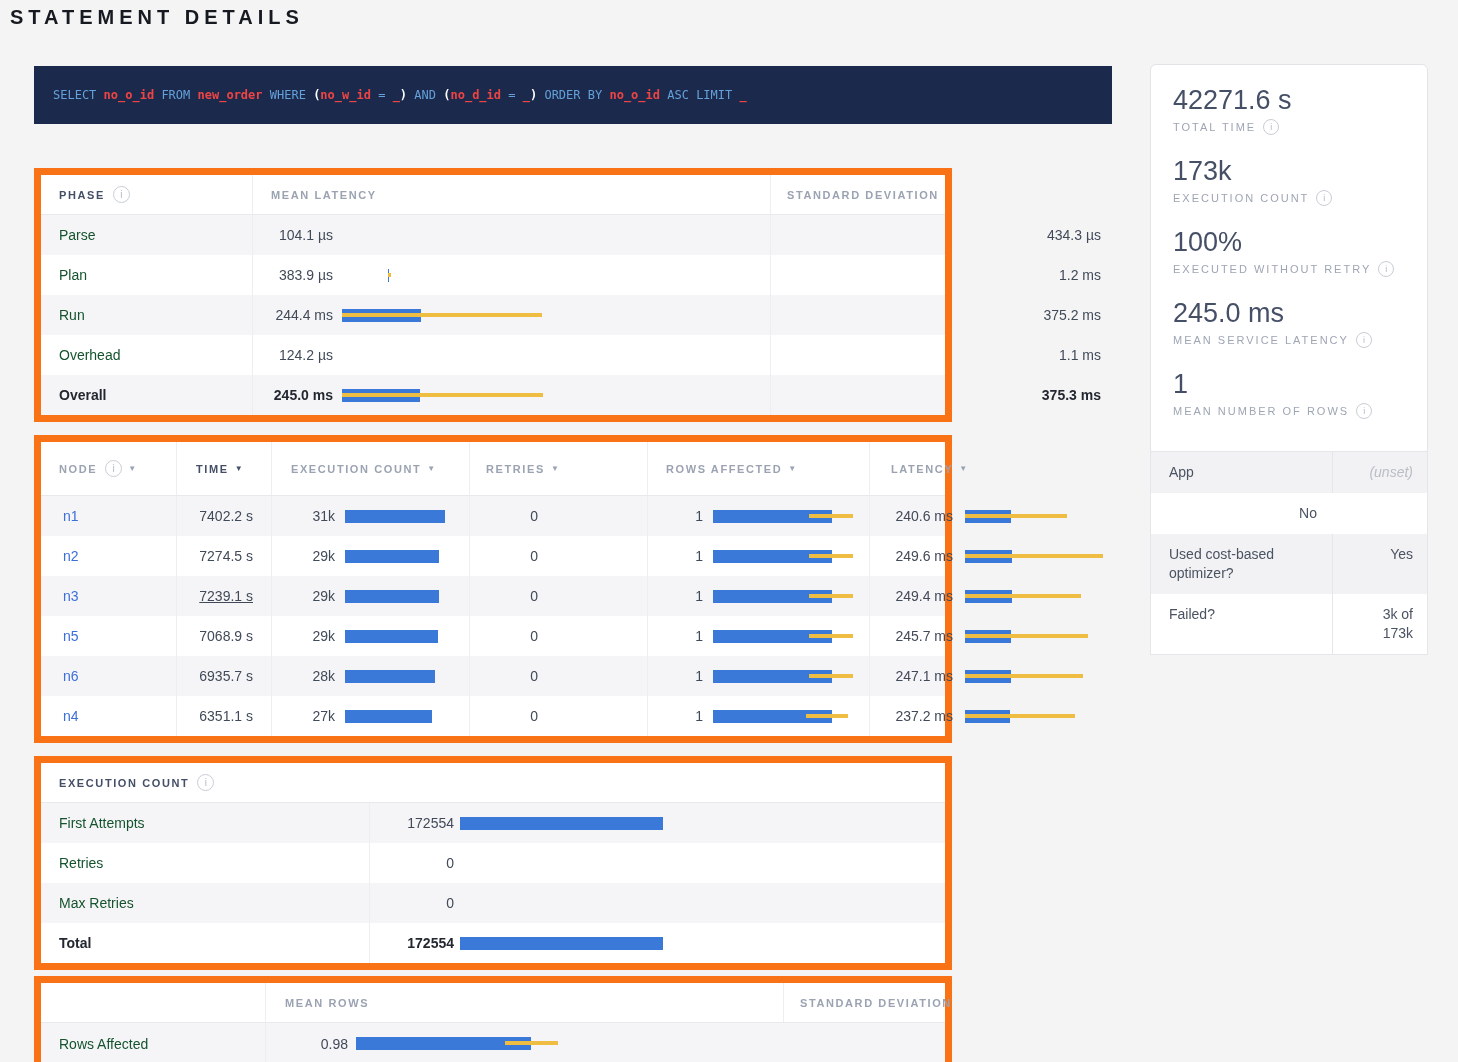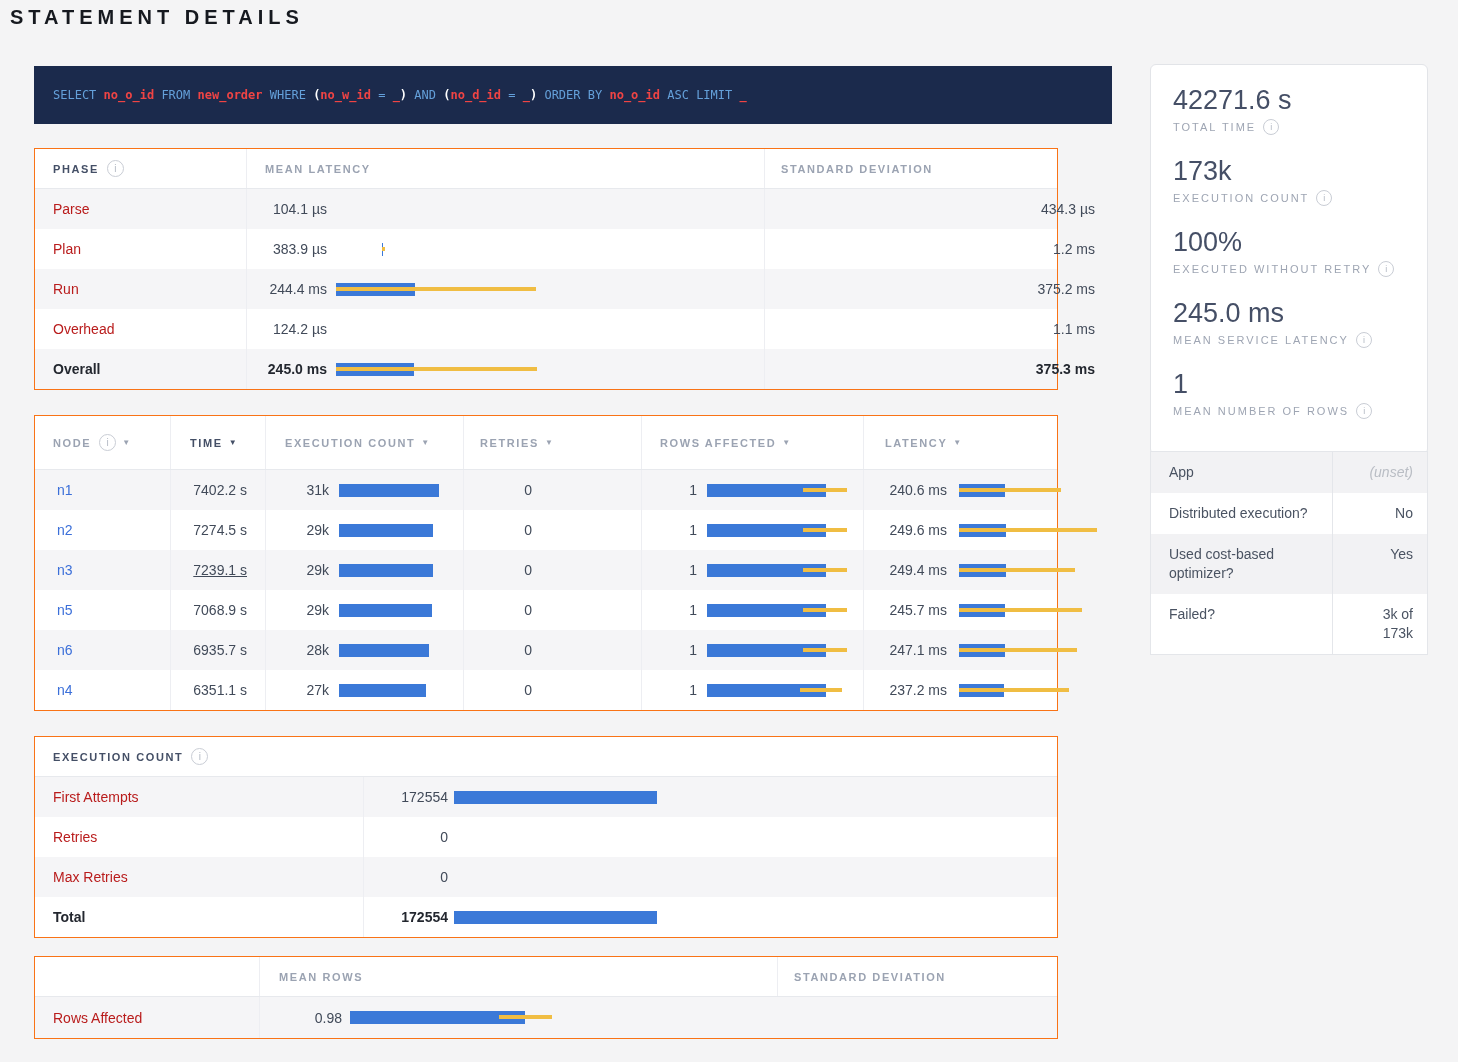--- a/index.html
+++ b/index.html
@@ -19,36 +19,36 @@
     background:#1b2a4c;display:flex;align-items:center;
     font-family:"DejaVu Sans Mono", monospace;font-size:12px;
     padding-left:19px;box-sizing:border-box;white-space:pre;
   }
   .tok-kw{color:#64a0da;}
   .tok-op{color:#64a0da;}
   .tok-id{color:#ef4444;font-weight:bold;}
   .tok-pl{color:#ffffff;font-weight:bold;}
   
   .tbl{
-    position:absolute;background:#ffffff;border:1px solid #f97316;
-    box-sizing:border-box;width:1024px;
+    position:absolute;background:#ffffff;border:7px solid #f97316;
+    box-sizing:border-box;width:918px;margin-top:20px;
   }
   .trow{display:grid;align-items:stretch;}
   .trow.stripe{background:#f5f5f7;}
   .cell{
     display:flex;align-items:center;box-sizing:border-box;height:100%;
     border-left:1px solid #edeef2;font-size:14px;color:#414a59;
     overflow:hidden;
   }
   .cell:first-child{border-left:none;}
   .hdr{
     font-size:11px;font-weight:bold;letter-spacing:1.6px;color:#9ba3b2;
   }
   .hdr.dark{color:#444f66;}
-  .lbl{color:#b91c1c;}
+  .lbl{color:#14532d;}
   .bold-txt{font-weight:bold;color:#23272f;}
   .rt{justify-content:flex-end;}
   .info{
     display:inline-flex;width:15px;height:15px;border:1px solid #c9cdd5;
     border-radius:50%;color:#b4bac4;font-size:10px;line-height:15px;
     align-items:center;justify-content:center;margin-left:8px;flex:none;
     font-weight:normal;letter-spacing:0;
   }
   .arrow{font-size:8px;margin-left:6px;color:inherit;}
   
@@ -504,21 +504,20 @@
       <div class="stat-label">MEAN NUMBER OF ROWS<span class="info">i</span></div>
     </div>
   </div>
 
 <div class="attr-card" id="attr-card">
     <div class="attr-row stripe">
       <div class="attr-lbl">App</div>
       <div class="attr-val italic">(unset)</div>
     </div>
     <div class="attr-row">
-      <div class="attr-lbl">Distributed execution?</div>
       <div class="attr-val">No</div>
     </div>
     <div class="attr-row stripe">
       <div class="attr-lbl">Used cost-based optimizer?</div>
       <div class="attr-val">Yes</div>
     </div>
     <div class="attr-row">
       <div class="attr-lbl">Failed?</div>
       <div class="attr-val">3k of 173k</div>
     </div>

